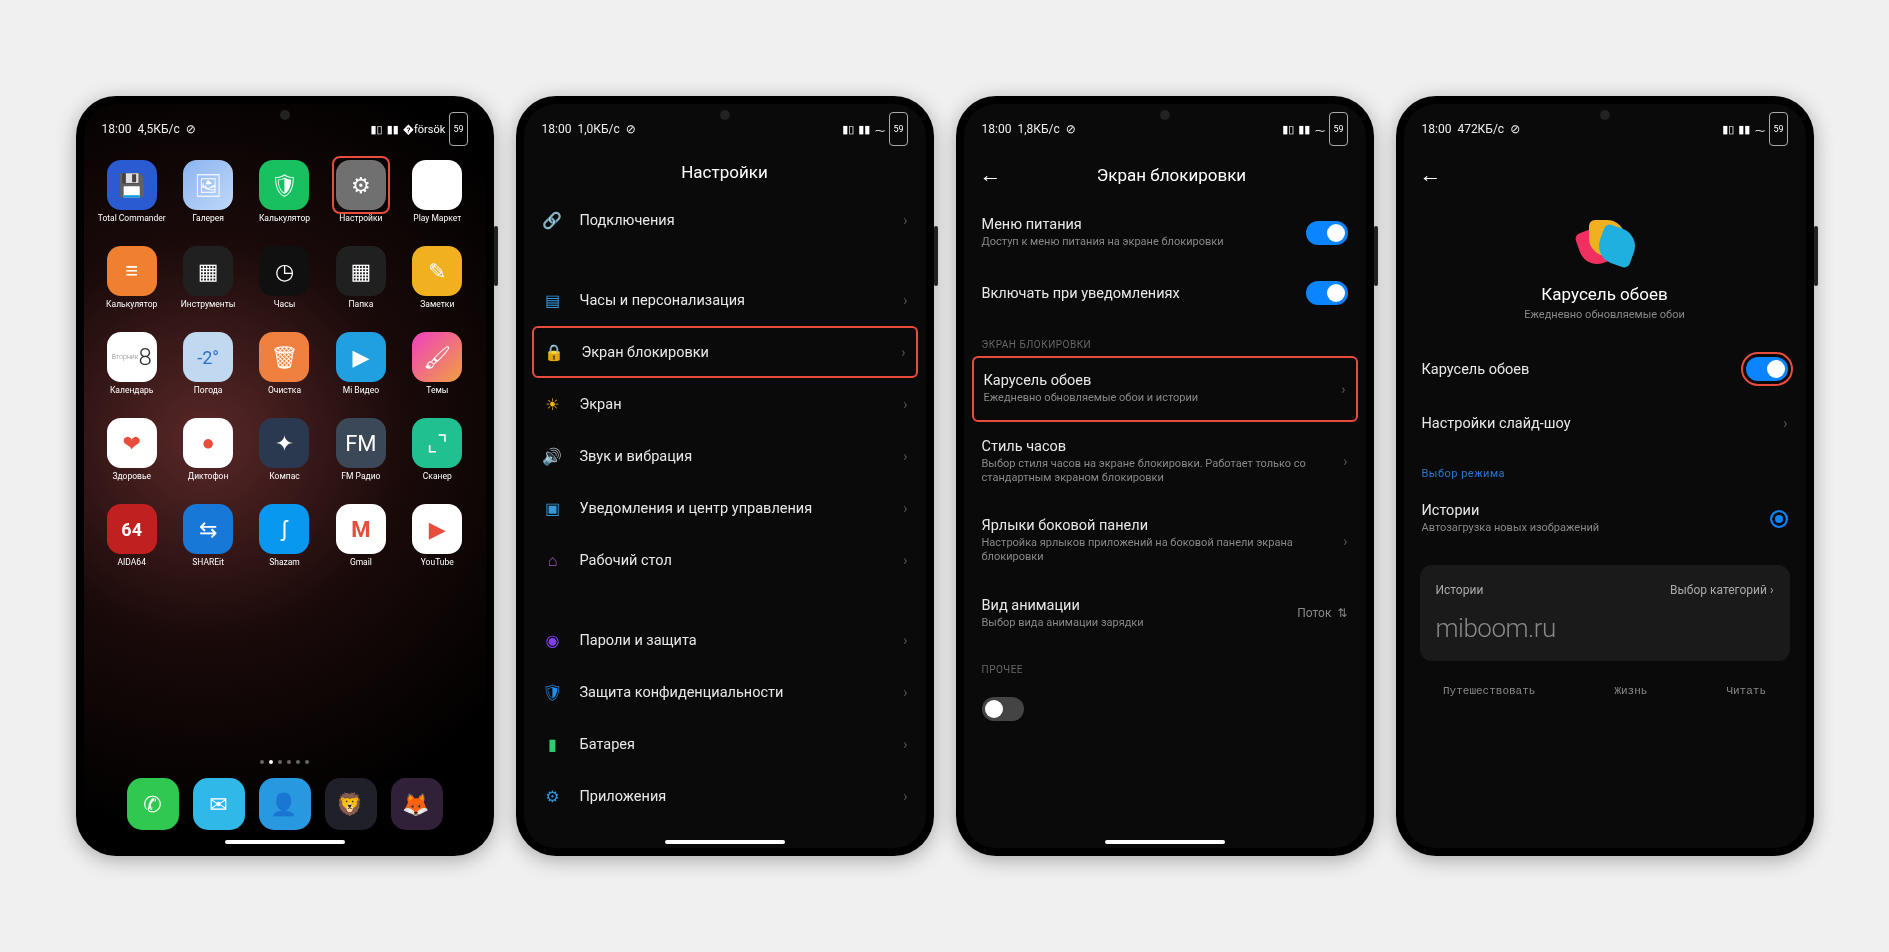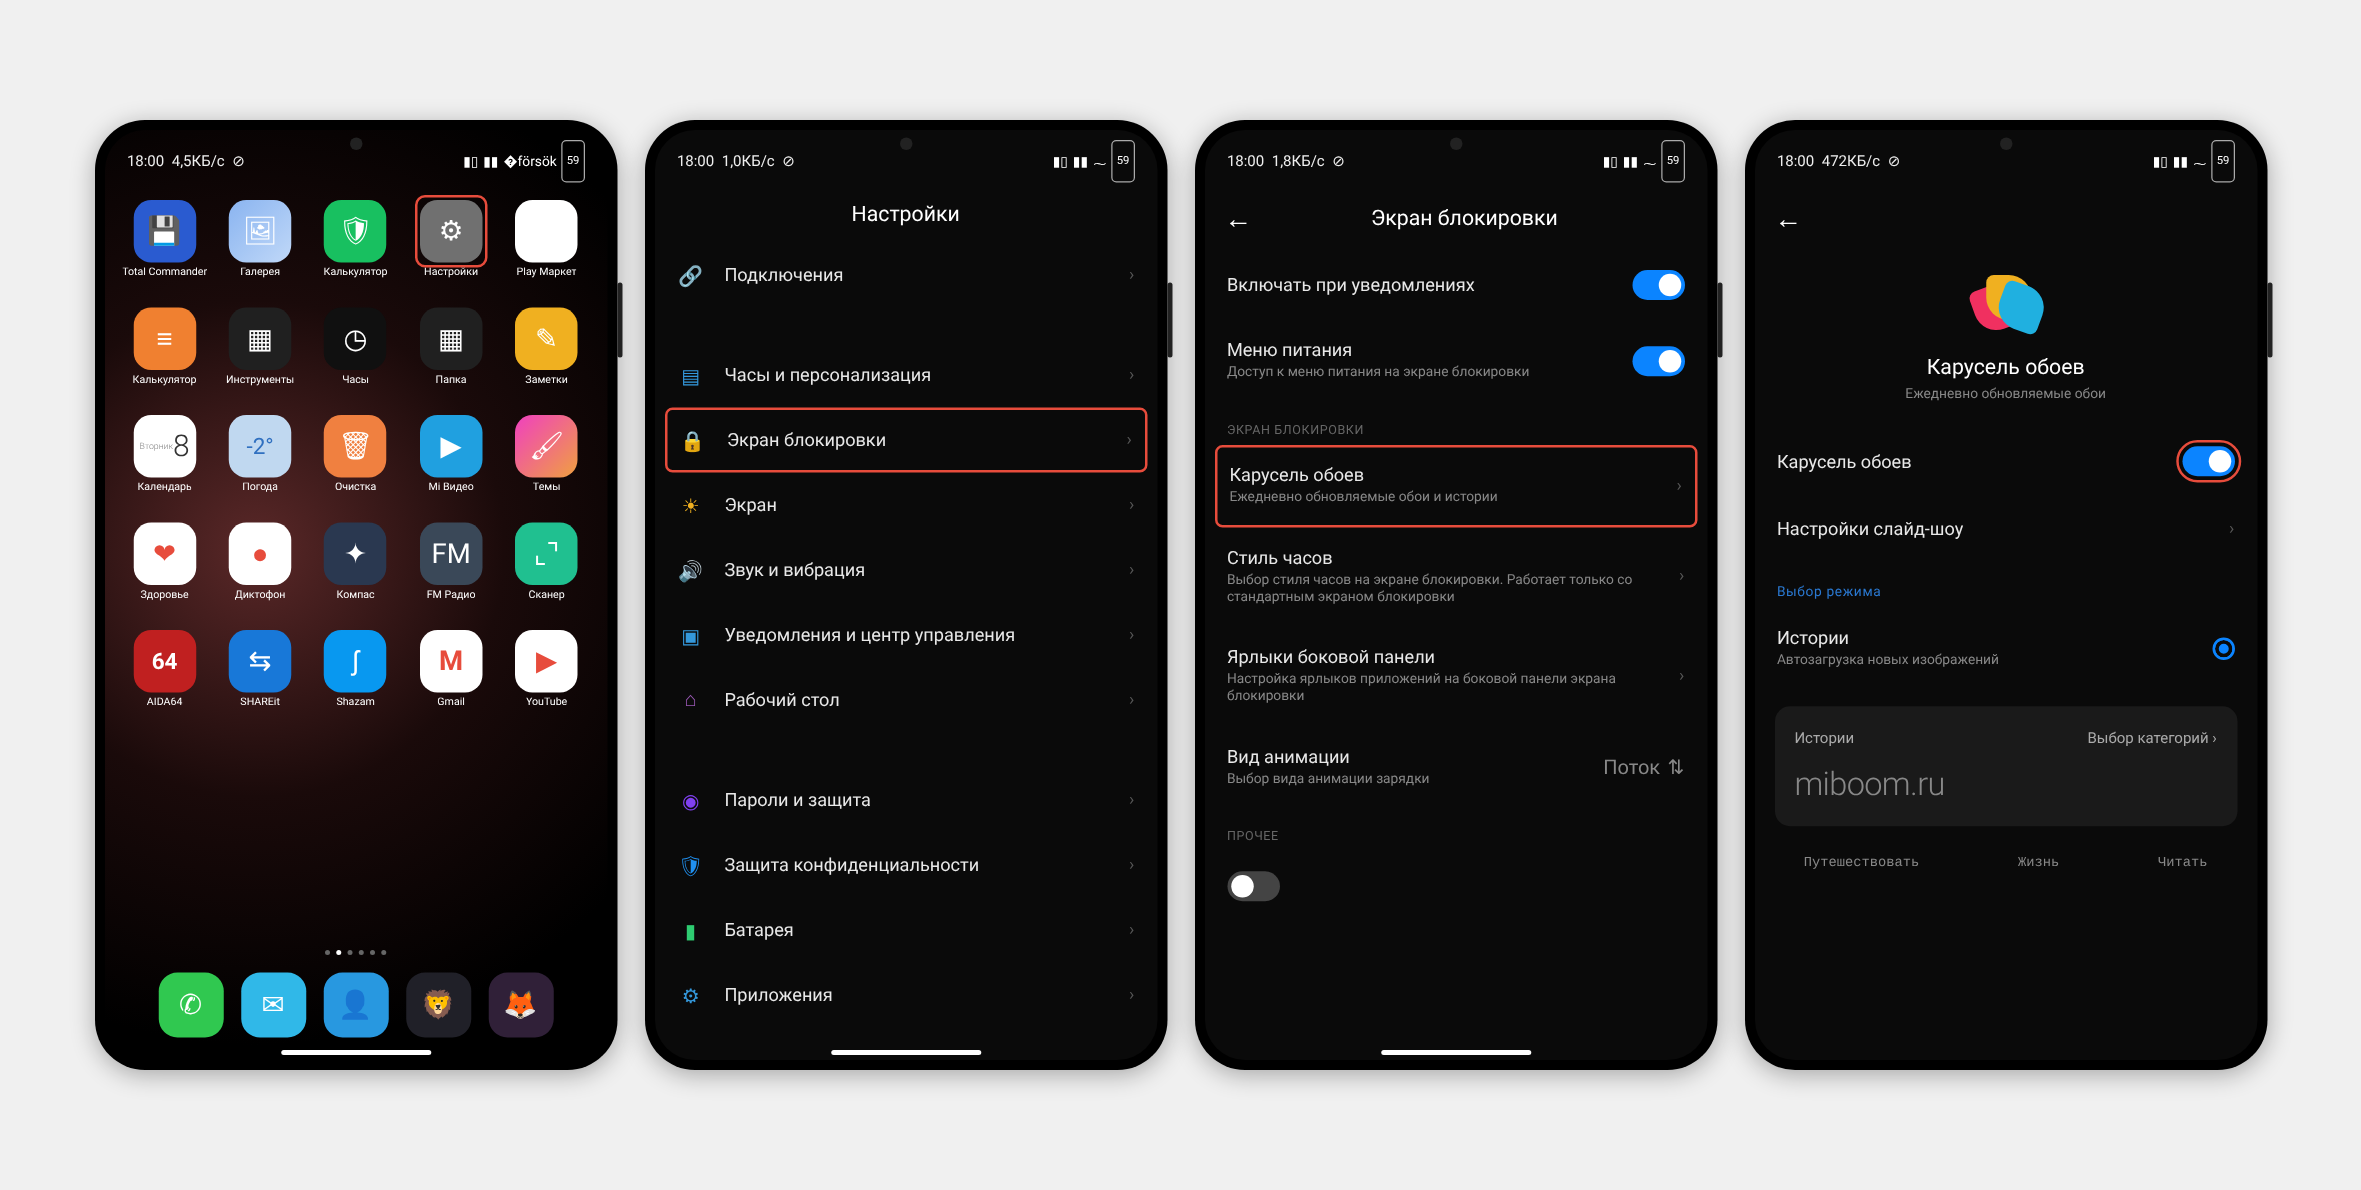--- a/index.html
+++ b/index.html
@@ -141,21 +141,21 @@
     flex-shrink:0;
   }
   .toggle.off { background:#444; }
   .toggle::after {
     content:""; position:absolute; width:18px; height:18px; border-radius:50%;
     background:#fff; top:3px; right:3px;
   }
   .toggle.off::after { left:3px; right:auto; }
   .toggle.hilite { outline:2px solid #e74c3c; outline-offset:3px; }
 
-  .li-trail { display:flex; align-items:center; gap:6px; color:#888; font-size:16px; }
+  .li-trail { display:flex; align-items:center; gap:6px; color:#888; font-size:12px; }
 
   
   .hero {
     display:flex; flex-direction:column; align-items:center;
     padding: 10px 0 20px;
   }
   .hero-icon {
     width:60px; height:60px;
     position:relative; margin-bottom:14px;
   }
@@ -417,28 +417,28 @@
         <span class="battery-box">59</span>
       </div>
     </div>
     <div class="topbar">
       <span class="back-btn">←</span>
       <div class="title" style="margin-left:-24px">Экран блокировки</div>
     </div>
     <div class="list" id="list3">
           <div class="list-item">
             <div class="li-labels">
-              <div class="li-label">Включать при уведомлениях</div>
-            </div>
-            <div class="toggle"></div>
-          </div>
-          <div class="list-item">
-            <div class="li-labels">
               <div class="li-label">Меню питания</div>
               <div class="li-sub">Доступ к меню питания на экране блокировки</div>
+            </div>
+            <div class="toggle"></div>
+          </div>
+          <div class="list-item">
+            <div class="li-labels">
+              <div class="li-label">Включать при уведомлениях</div>
             </div>
             <div class="toggle"></div>
           </div>
           <div class="section-hdr">ЭКРАН БЛОКИРОВКИ</div>
           <div class="list-item hilite">
             <div class="li-labels">
               <div class="li-label">Карусель обоев</div>
               <div class="li-sub">Ежедневно обновляемые обои и истории</div>
             </div>
             <span class="chev">›</span>

